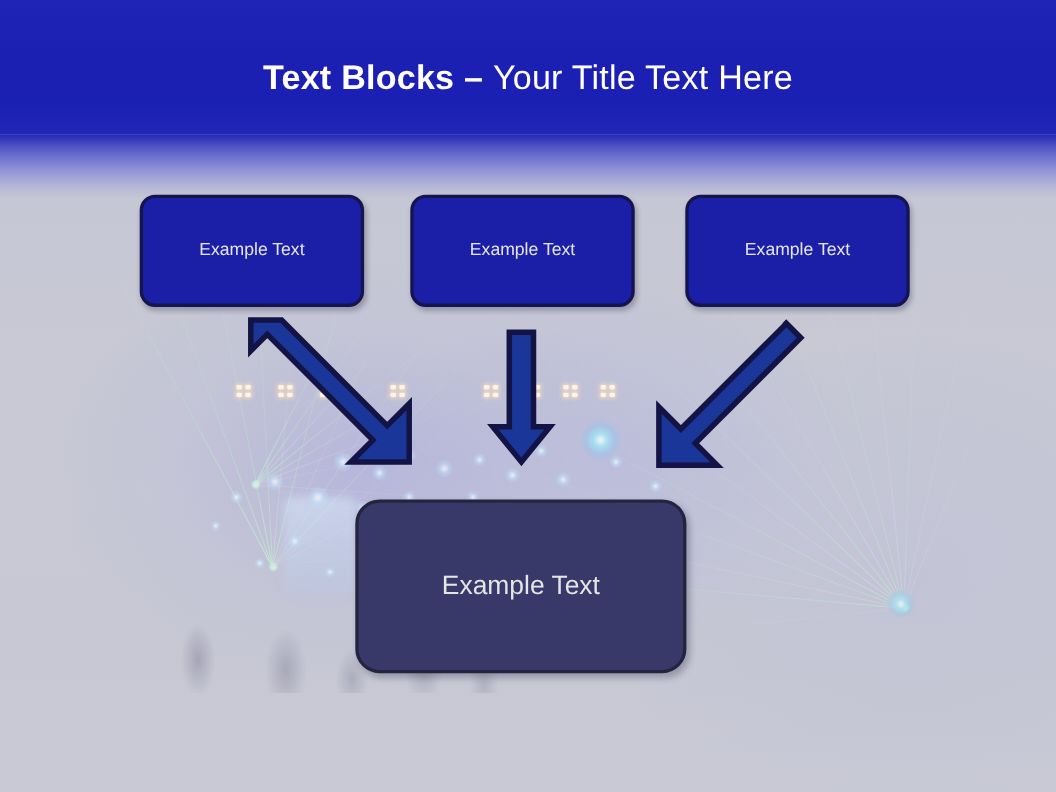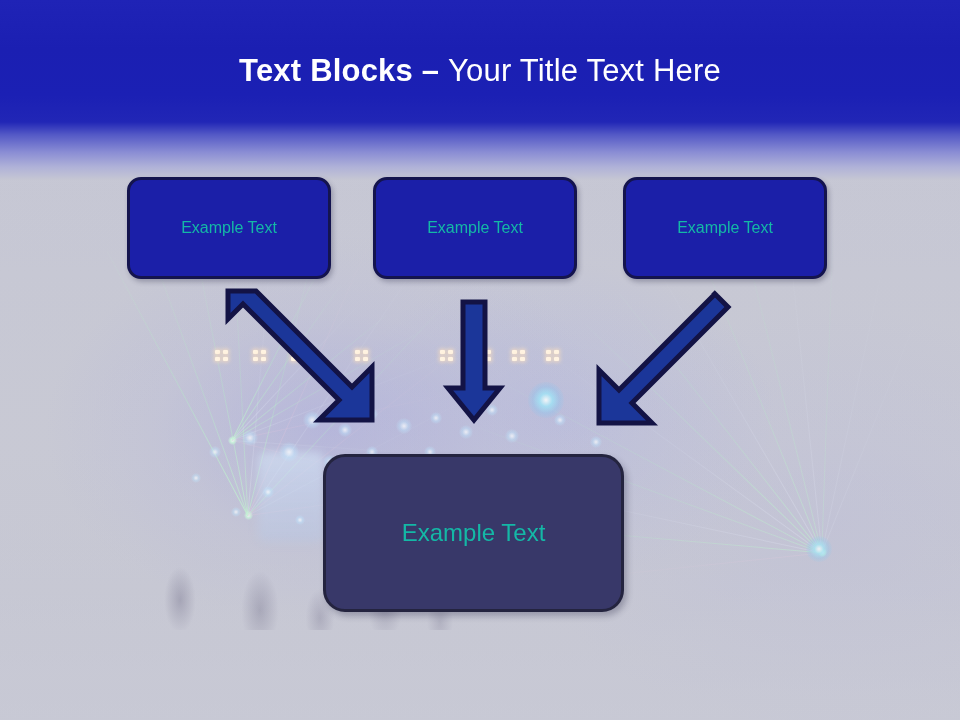--- a/index.html
+++ b/index.html
@@ -135,21 +135,21 @@
   .slide-title .rest { font-weight: normal; }
 
   
   .node {
     position: absolute;
     box-sizing: border-box;
     border-radius: 14px;
     display: flex;
     align-items: center;
     justify-content: center;
-    color: #14b8a6;
+    color: #e5e5e5;
     text-align: center;
   }
   .node.top {
     width: 204px;
     height: 102px;
     background: #1b1fa8;
     border: 3px solid #14144e;
     font-size: 16px;
     box-shadow: 2px 3px 5px rgba(40,40,70,0.30);
   }

